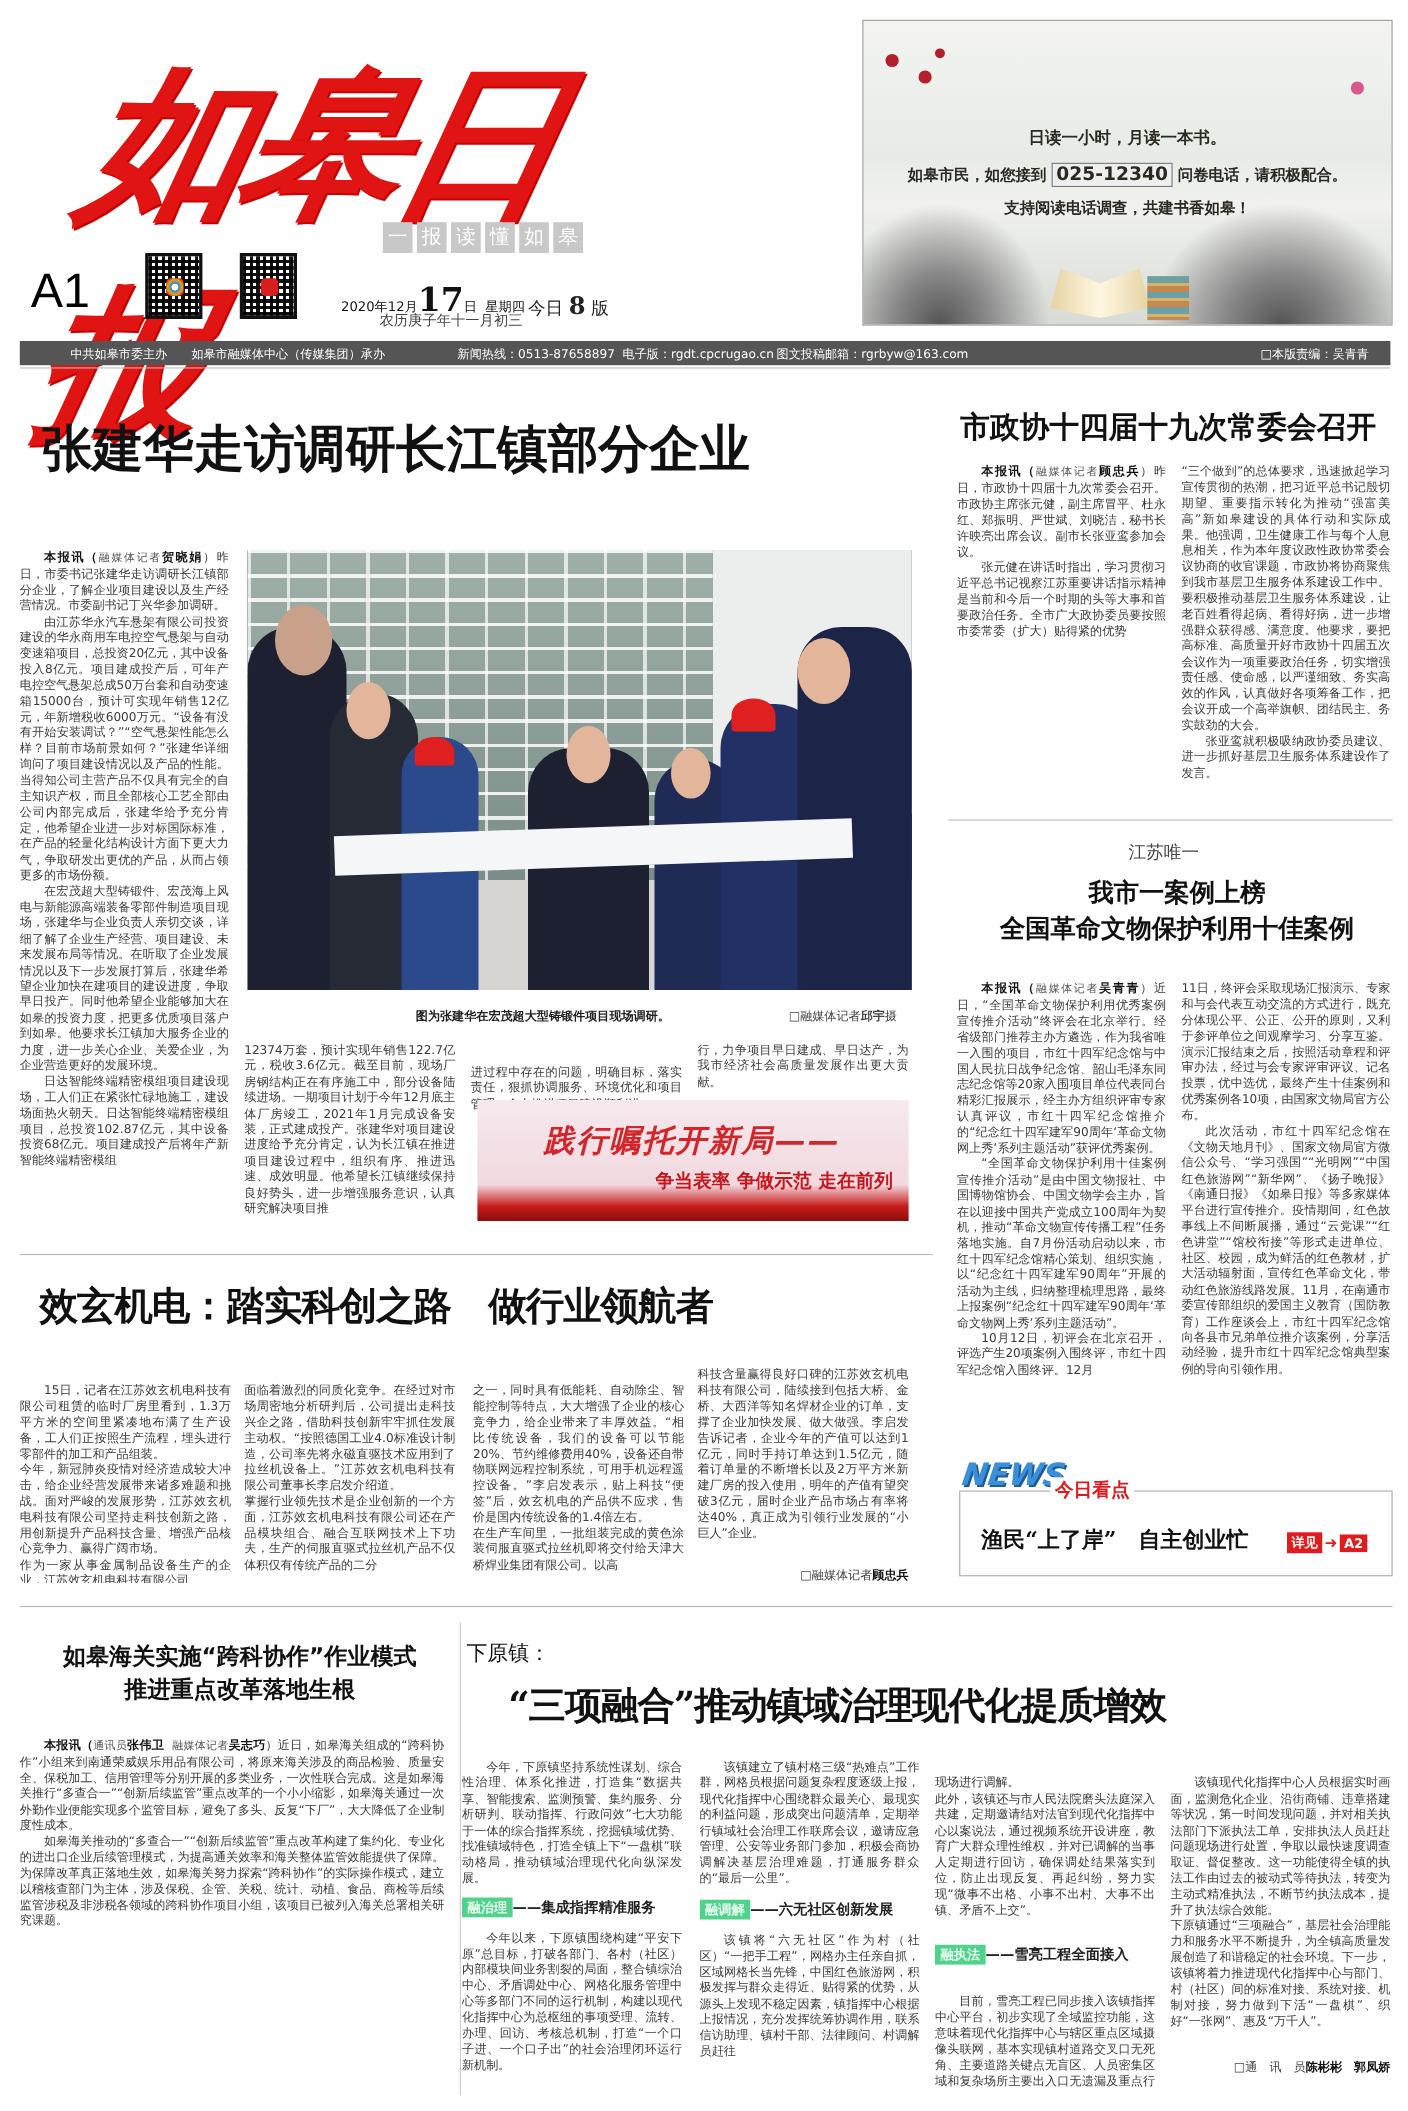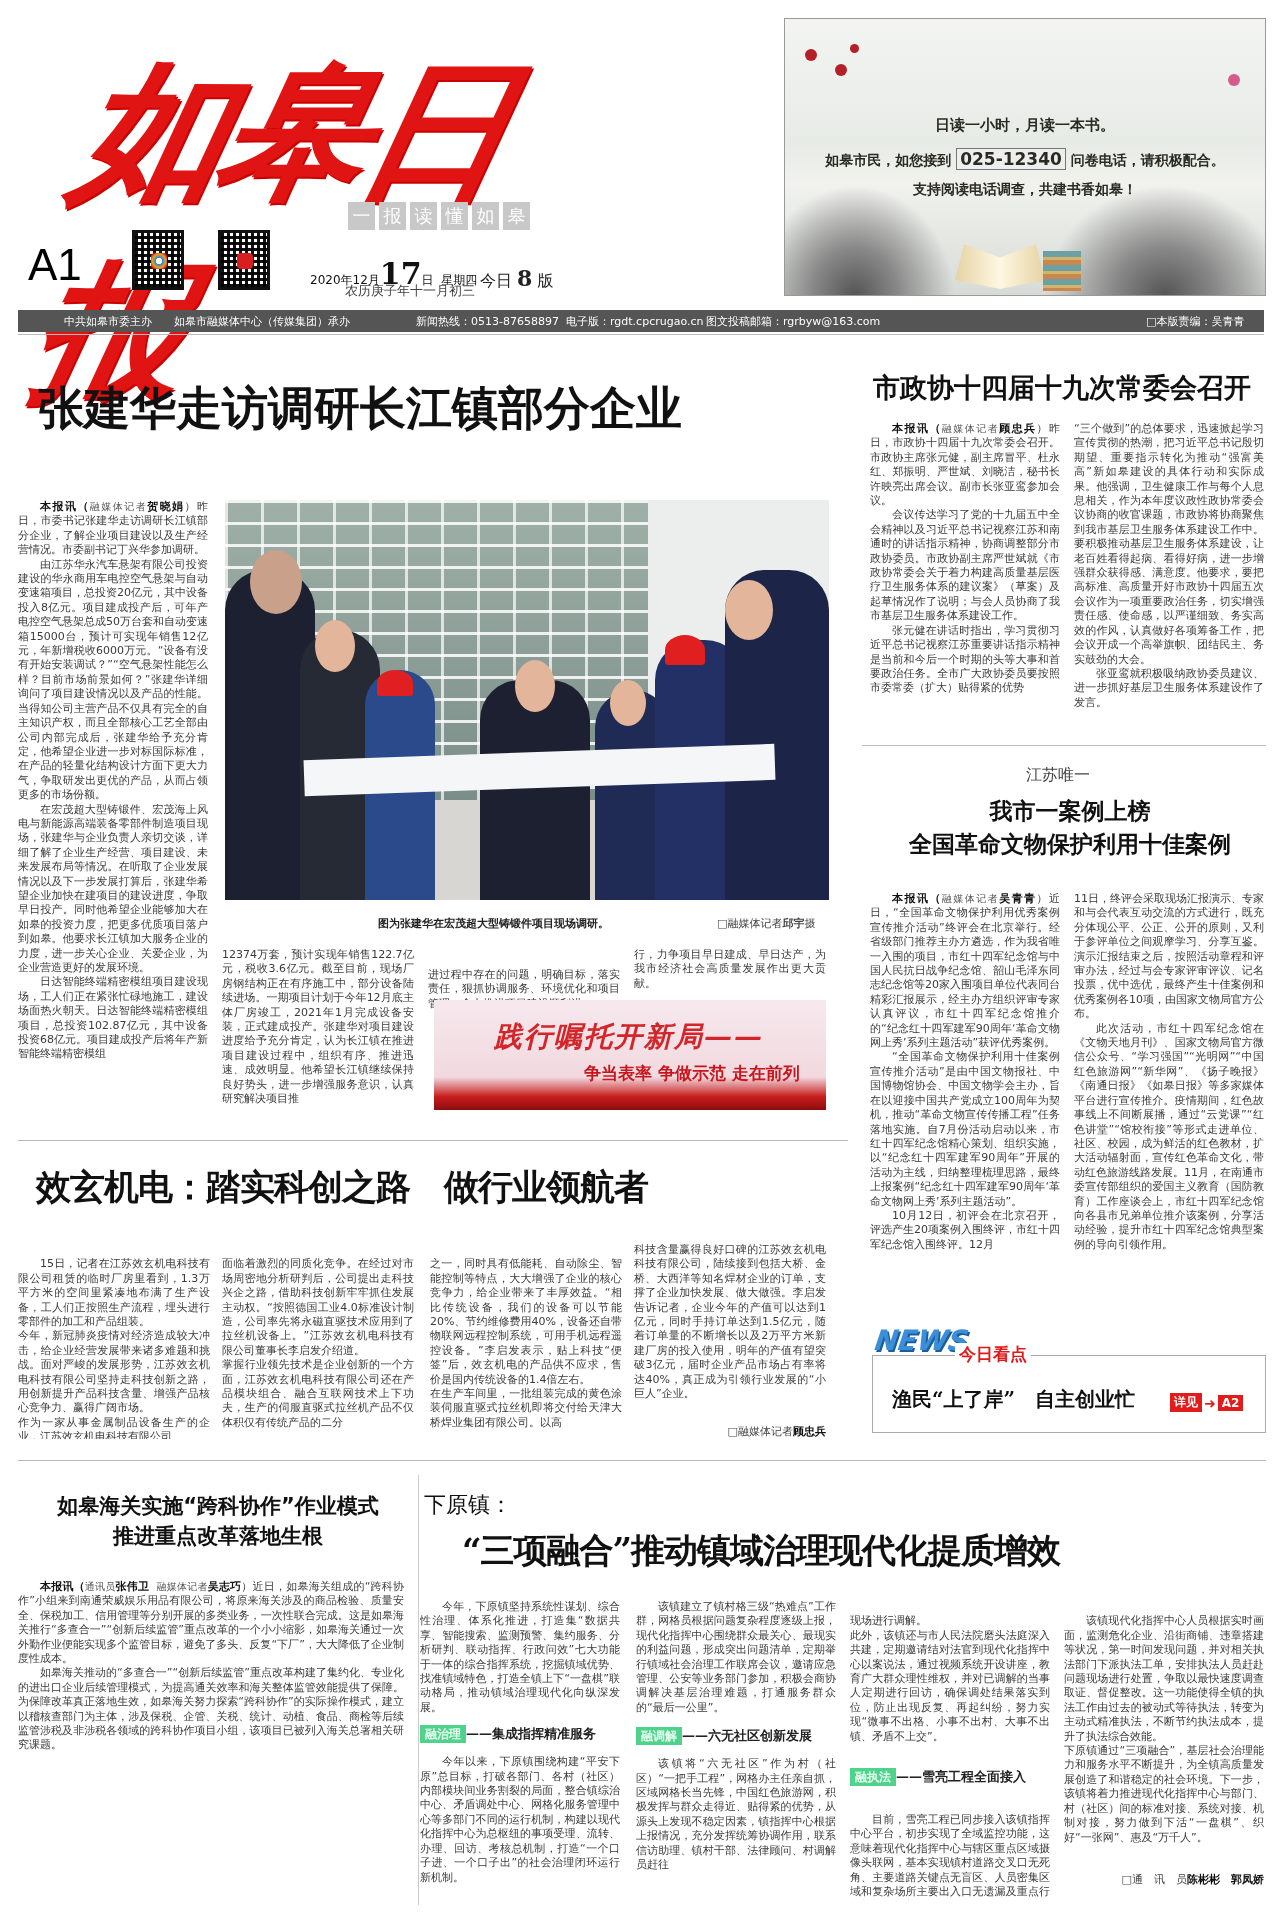--- a/index.html
+++ b/index.html
@@ -53,21 +53,21 @@
      linear-gradient(180deg, #9fb0a8, #7b8d88); }
   .photo .sky { position: absolute; right: 0; top: 0; width: 30%; height: 60%; background: #eceeed; }
   .photo .ground { position: absolute; left: 0; bottom: 0; width: 100%; height: 25%; background: #d8d6d2; }
   .photo .person { position: absolute; bottom: 0; background: #1c2030; border-radius: 40px 40px 0 0; }
   .photo .head { position: absolute; border-radius: 50%; background: #e3b69c; }
   .photo .hat { position: absolute; border-radius: 50% 50% 10% 10%; background: #e02020; }
   .photo .plan { position: absolute; left: 13%; top: 63%; width: 78%; height: 9%; background: #f4f6f8; transform: rotate(-2deg); }
 
   .banner { left: 434px; top: 1000px; width: 392px; height: 110px; background: linear-gradient(180deg, #f6e9ee 0%, #f1d9df 70%, #c81c1c 88%, #8c0d0d 100%); overflow: hidden; }
   .banner .t1 { position: absolute; left: 60px; top: 18px; font-family: "DejaVu Serif", serif; font-style: italic; font-weight: bold; font-size: 28px; color: #d3262a; letter-spacing: 2px; }
-  .banner .t2 { position: absolute; left: 150px; top: 62px; font-weight: bold; font-size: 17px; color: #c8141b; }
+  .banner .t2 { position: absolute; left: 162px; top: 62px; font-weight: bold; font-size: 17px; color: #c8141b; }
 
   .section-line { height: 1px; background: #bbb; }
 
   .news-box { left: 872px; top: 1355px; width: 394px; height: 78px; border: 1px solid #aaa; }
   .news-logo { left: 875px; top: 1318px; width: 80px; height: 48px; }
   .news-logo .n { position: absolute; left: 0; top: 6px; font-family: "DejaVu Sans", sans-serif; font-weight: bold; font-style: italic; font-size: 28px; color: #3b8fd8; text-shadow: 2px 2px 0 #1b5c9a; transform: skew(-8deg); }
   .today-label { left: 955px; top: 1343px; font-size: 17px; font-weight: bold; color: #e01a1a; background: #fff; padding: 0 4px; }
   .today-title { left: 892px; top: 1386px; font-family: "DejaVu Serif", serif; font-weight: bold; font-size: 20px; color: #111; }
   .see-more { left: 1170px; top: 1393px; font-size: 12px; font-weight: bold; color: #fff; display: flex; gap: 2px; align-items: center; }
   .see-more .chip { background: #e21b1b; padding: 1px 4px; }
@@ -182,21 +182,20 @@
 <div class="abs banner">
   <div class="t1">践行嘱托开新局——</div>
   <div class="t2">争当表率 争做示范 走在前列</div>
 </div>
 
 <div class="abs section-line" style="left:18px;top:1140px;width:830px;"></div>
 
 <div class="abs hl" style="left:873px;top:370px;font-size:27px;font-family:'DejaVu Sans',sans-serif;">市政协十四届十九次常委会召开</div>
 <div class="abs col" style="left:870px;top:422px;width:190px;height:302px;">
   <p><b>本报讯（</b><i>融媒体记者</i><b>顾忠兵</b><span>）昨日，市政协十四届十九次常委会召开。市政协主席张元健，副主席冒平、杜永红、郑振明、严世斌、刘晓洁，秘书长许映亮出席会议。副市长张亚鸾参加会议。</span></p>
-  <p>会议传达学习了党的十九届五中全会精神以及习近平总书记视察江苏和南通时的讲话指示精神，协商调整部分市政协委员。市政协副主席严世斌就《市政协常委会关于着力构建高质量基层医疗卫生服务体系的建议案》（草案）及起草情况作了说明；与会人员协商了我市基层卫生服务体系建设工作。</p>
   <p>张元健在讲话时指出，学习贯彻习近平总书记视察江苏重要讲话指示精神是当前和今后一个时期的头等大事和首要政治任务。全市广大政协委员要按照市委常委（扩大）贴得紧的优势</p>
 </div>
 <div class="abs col" style="left:1074px;top:422px;width:190px;height:302px;">
   <div>“三个做到”的总体要求，迅速掀起学习宣传贯彻的热潮，把习近平总书记殷切期望、重要指示转化为推动“强富美高”新如皋建设的具体行动和实际成果。他强调，卫生健康工作与每个人息息相关，作为本年度议政性政协常委会议协商的收官课题，市政协将协商聚焦到我市基层卫生服务体系建设工作中。要积极推动基层卫生服务体系建设，让老百姓看得起病、看得好病，进一步增强群众获得感、满意度。他要求，要把高标准、高质量开好市政协十四届五次会议作为一项重要政治任务，切实增强责任感、使命感，以严谨细致、务实高效的作风，认真做好各项筹备工作，把会议开成一个高举旗帜、团结民主、务实鼓劲的大会。</div>
   <p>张亚鸾就积极吸纳政协委员建议、进一步抓好基层卫生服务体系建设作了发言。</p>
 </div>
 <div class="abs section-line" style="left:862px;top:745px;width:404px;"></div>
 
 <div class="abs" style="left:1026px;top:765px;font-size:16px;color:#444;">江苏唯一</div>
 <div class="abs" style="left:860px;top:796px;width:420px;text-align:center;font-size:23px;font-weight:bold;color:#111;">我市一案例上榜</div>
@@ -248,21 +247,21 @@
 
 <div class="abs" style="left:18px;top:1492px;width:400px;text-align:center;font-size:21px;font-weight:bold;color:#111;">如皋海关实施“跨科协作”作业模式</div>
 <div class="abs" style="left:18px;top:1522px;width:400px;text-align:center;font-size:21px;font-weight:bold;color:#111;">推进重点改革落地生根</div>
 <div class="abs col" style="left:18px;top:1580px;width:386px;height:320px;">
   <p><b>本报讯（</b><i>通讯员</i><b>张伟卫</b>&nbsp;&nbsp;<i>融媒体记者</i><b>吴志巧</b><span>）近日，如皋海关组成的“跨科协作”小组来到南通荣威娱乐用品有限公司，将原来海关涉及的商品检验、质量安全、保税加工、信用管理等分别开展的多类业务，一次性联合完成。这是如皋海关推行“多查合一”“创新后续监管”重点改革的一个小小缩影，如皋海关通过一次外勤作业便能实现多个监管目标，避免了多头、反复“下厂”，大大降低了企业制度性成本。</span></p>
   <p>如皋海关推动的“多查合一”“创新后续监管”重点改革构建了集约化、专业化的进出口企业后续管理模式，为提高通关效率和海关整体监管效能提供了保障。为保障改革真正落地生效，如皋海关努力探索“跨科协作”的实际操作模式，建立以稽核查部门为主体，涉及保税、企管、关税、统计、动植、食品、商检等后续监管涉税及非涉税各领域的跨科协作项目小组，该项目已被列入海关总署相关研究课题。</p>
 </div>
 
 <div class="abs" style="left:418px;top:1475px;width:1px;height:430px;background:#ccc;"></div>
 
-<div class="abs" style="left:424px;top:1490px;font-size:22px;color:#111;">下原镇：</div>
+<div class="abs" style="left:424px;top:1490px;font-size:19px;color:#111;">下原镇：</div>
 <div class="abs hl" style="left:462px;top:1528px;font-size:34px;letter-spacing:-1px;">“三项融合”推动镇域治理现代化提质增效</div>
 
 <div class="abs col" style="left:420px;top:1600px;width:200px;height:300px;">
   <p>今年，下原镇坚持系统性谋划、综合性治理、体系化推进，打造集“数据共享、智能搜索、监测预警、集约服务、分析研判、联动指挥、行政问效”七大功能于一体的综合指挥系统，挖掘镇域优势、找准镇域特色，打造全镇上下“一盘棋”联动格局，推动镇域治理现代化向纵深发展。</p>
   <div style="margin:10px 0 12px;">
     <span class="tag">融治理</span><span class="subhead">——集成指挥精准服务</span>
   </div>
   <p>今年以来，下原镇围绕构建“平安下原”总目标，打破各部门、各村（社区）内部模块间业务割裂的局面，整合镇综治中心、矛盾调处中心、网格化服务管理中心等多部门不同的运行机制，构建以现代化指挥中心为总枢纽的事项受理、流转、办理、回访、考核总机制，打造“一个口子进、一个口子出”的社会治理闭环运行新机制。</p>
 </div>
 <div class="abs col" style="left:636px;top:1600px;width:200px;height:300px;">

